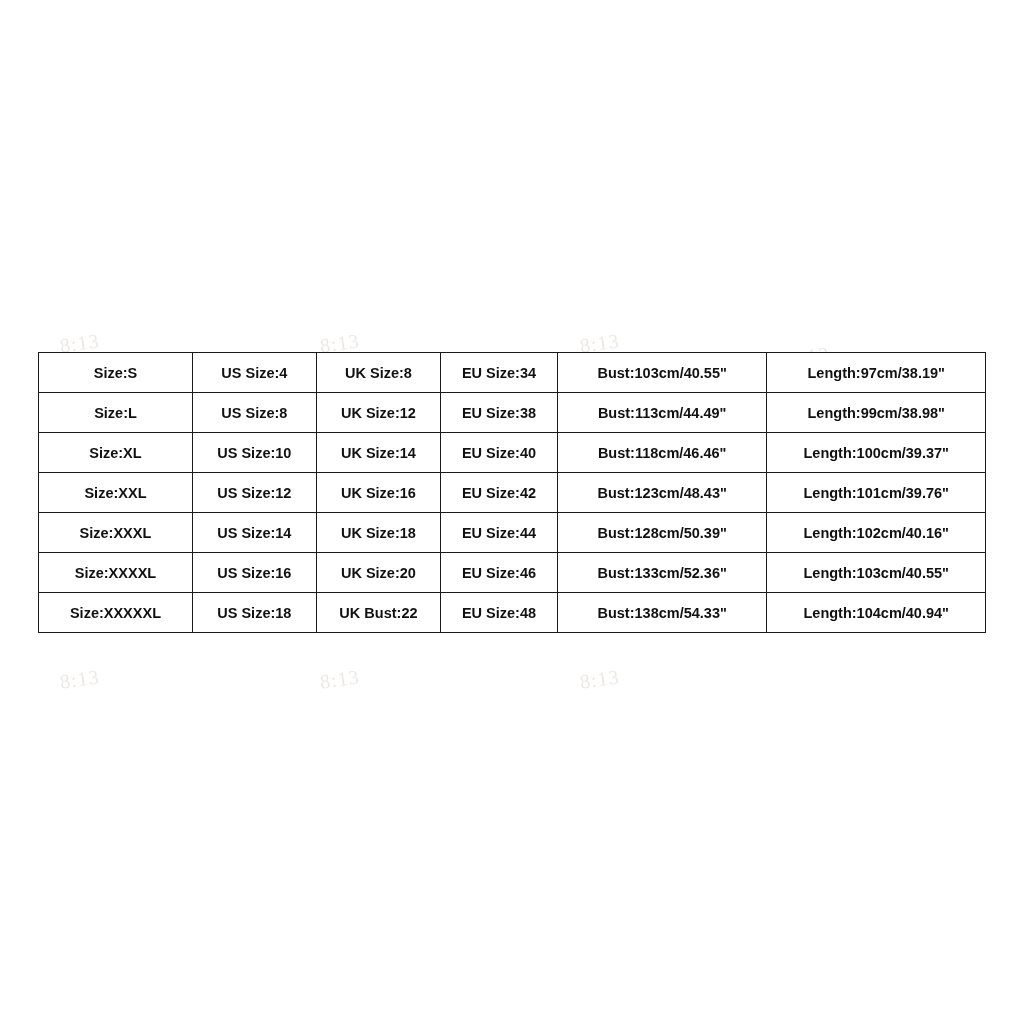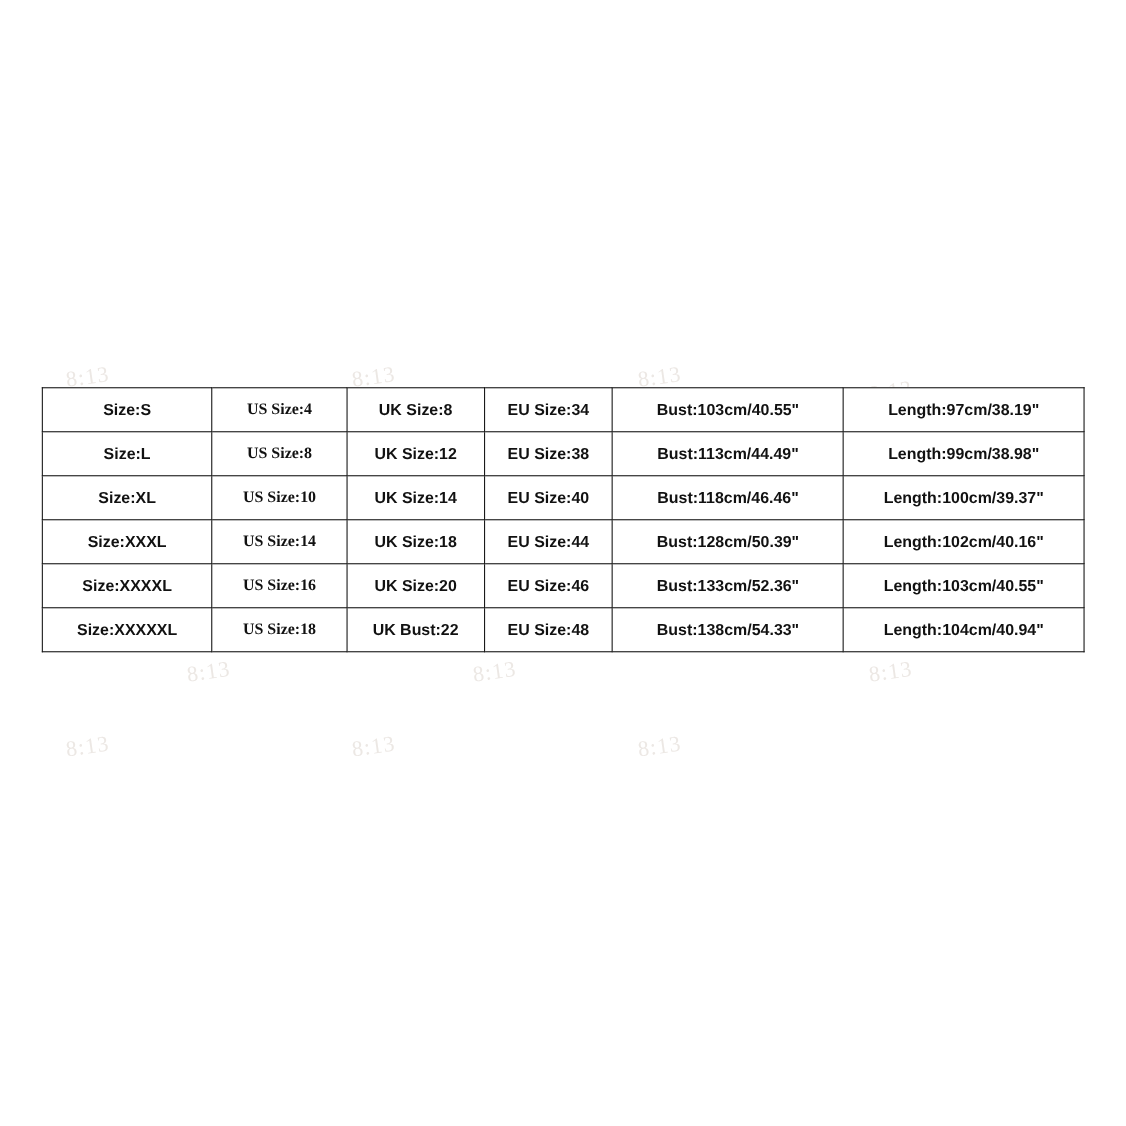--- a/index.html
+++ b/index.html
@@ -52,21 +52,21 @@
     padding: 0 6px;
     text-align: center;
     vertical-align: middle;
     font-size: 14.5px;
     font-weight: bold;
     color: #111111;
     white-space: nowrap;
     font-family: "Liberation Sans", sans-serif;
   }
   table.size-table td.col-size   { width: 148px; }
-  table.size-table td.col-us     { width: 116px; font-family: Liberation Serif, serif; }
+  table.size-table td.col-us     { width: 116px; }
   table.size-table td.col-uk     { width: 116px; }
   table.size-table td.col-eu     { width: 108px; }
   table.size-table td.col-bust   { width: 206px; }
   table.size-table td.col-length { width: 214px; }
 </style>
 </head>
 <body>
 
 <div class="watermark-layer">
     <div class="watermark" style="left: 60px; top: 332px;">8:13</div>
@@ -104,20 +104,28 @@
         </tr>
         <tr>
           <td class="col-size">Size:XL</td>
           <td class="col-us">US Size:10</td>
           <td class="col-uk">UK Size:14</td>
           <td class="col-eu">EU Size:40</td>
           <td class="col-bust">Bust:118cm/46.46"</td>
           <td class="col-length">Length:100cm/39.37"</td>
         </tr>
         <tr>
+          <td class="col-size">Size:XXL</td>
+          <td class="col-us">US Size:12</td>
+          <td class="col-uk">UK Size:16</td>
+          <td class="col-eu">EU Size:42</td>
+          <td class="col-bust">Bust:123cm/48.43"</td>
+          <td class="col-length">Length:101cm/39.76"</td>
+        </tr>
+        <tr>
           <td class="col-size">Size:XXXL</td>
           <td class="col-us">US Size:14</td>
           <td class="col-uk">UK Size:18</td>
           <td class="col-eu">EU Size:44</td>
           <td class="col-bust">Bust:128cm/50.39"</td>
           <td class="col-length">Length:102cm/40.16"</td>
         </tr>
         <tr>
           <td class="col-size">Size:XXXXL</td>
           <td class="col-us">US Size:16</td>

